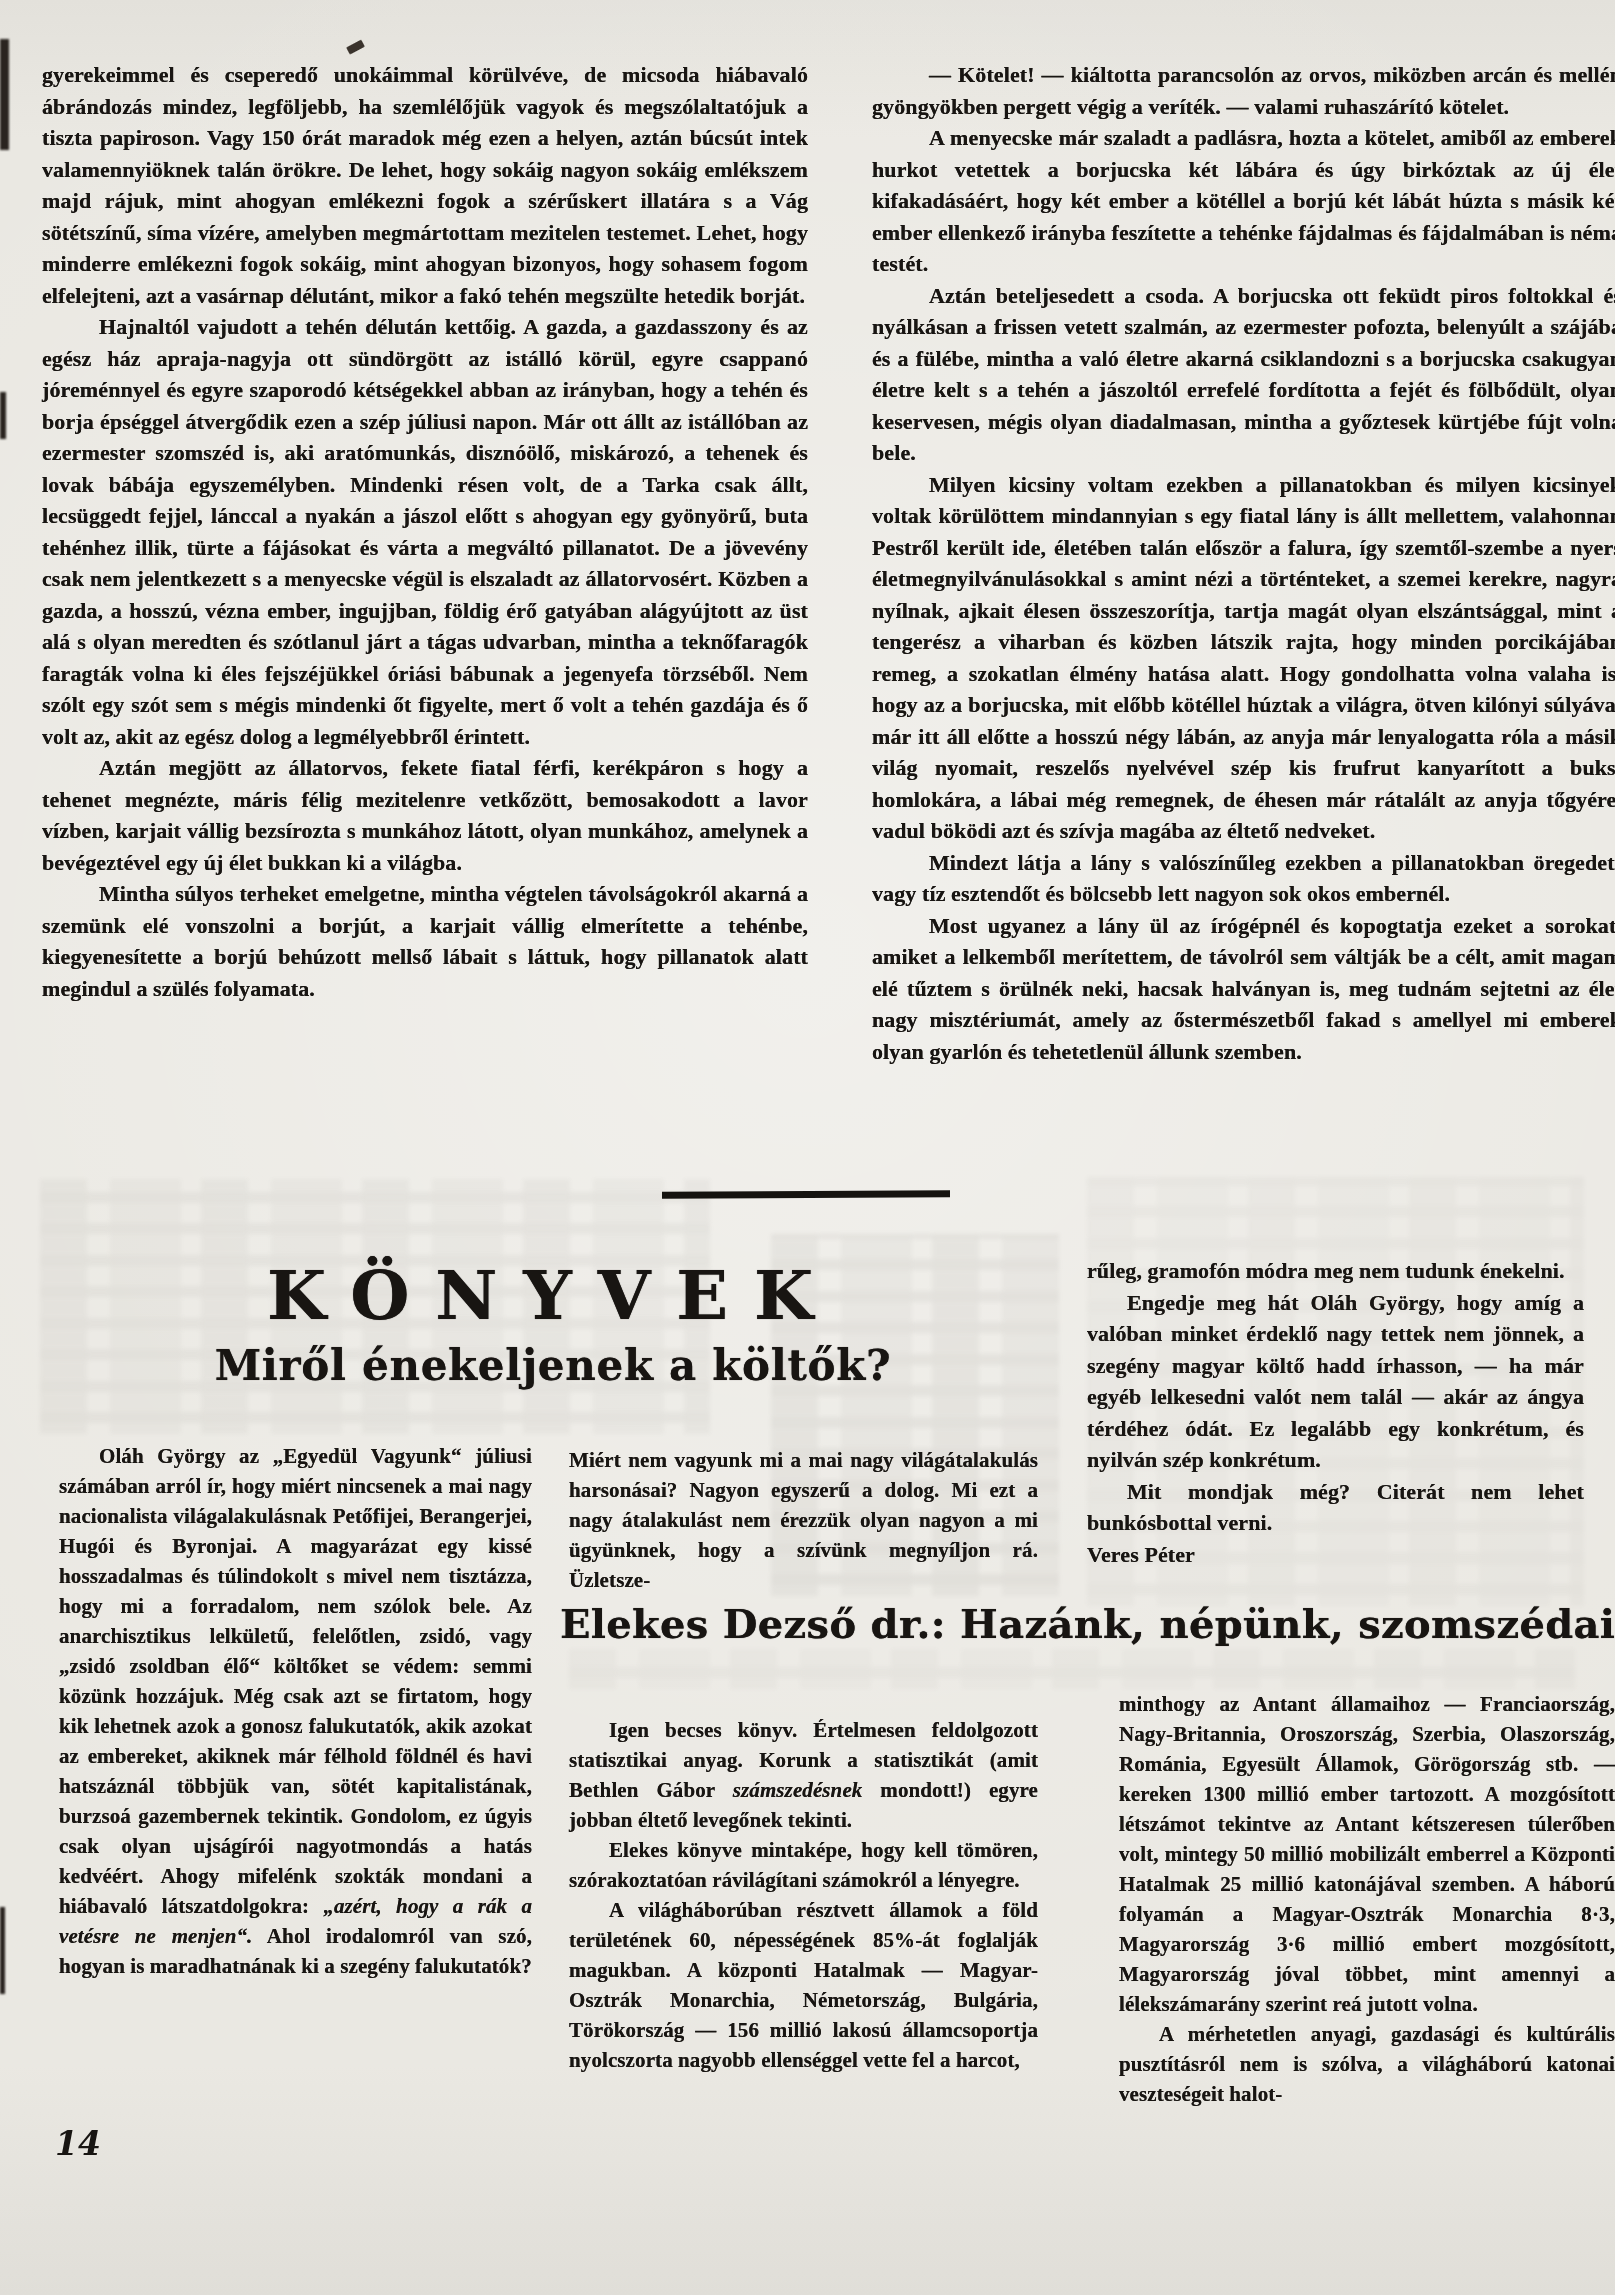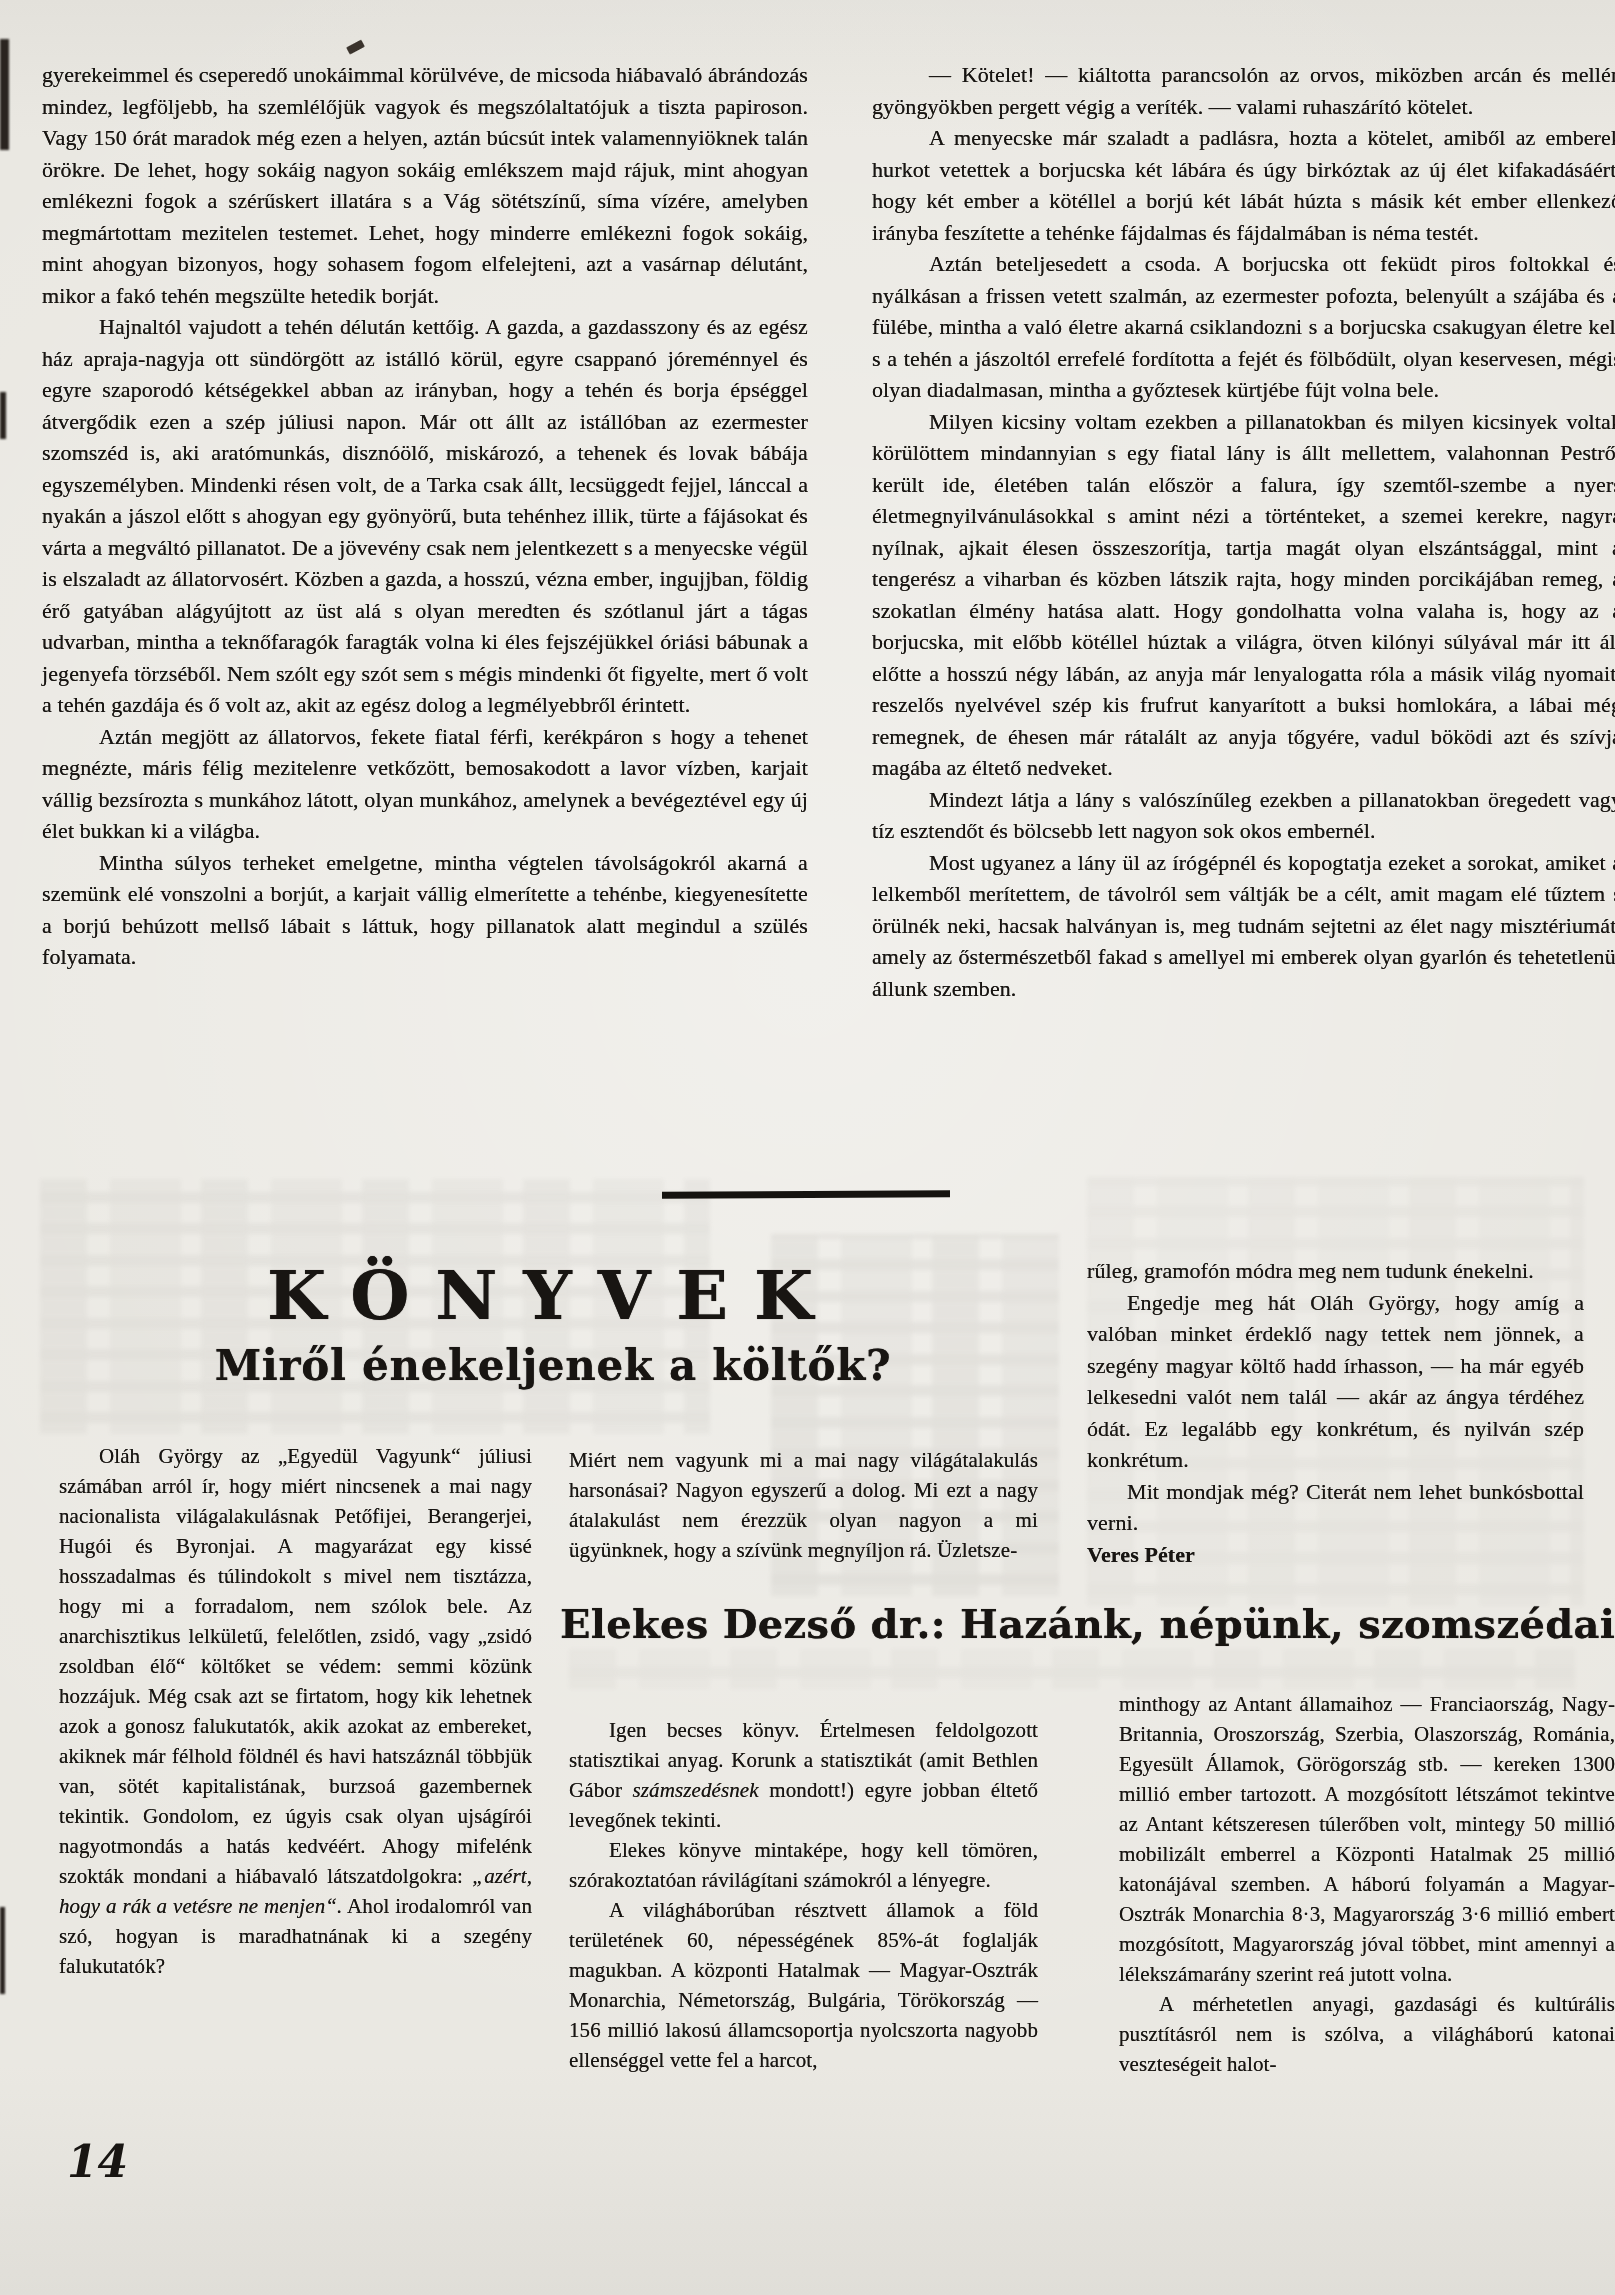--- a/index.html
+++ b/index.html
@@ -9,21 +9,21 @@
     font-family:"Liberation Serif","DejaVu Serif",serif;
     color:#181512;
   }
   .page{
     position:absolute;inset:0;
     background:
       radial-gradient(ellipse 130% 90% at 50% 42%, rgba(255,255,255,.35) 0%, rgba(255,255,255,0) 55%),
       linear-gradient(180deg,#e3e1db 0%,#eae8e2 6%,#eae8e2 90%,#e0ded8 100%);
   }
   .col{position:absolute;text-align:justify;}
-  .col p{margin:0;text-align:justify;hyphens:auto;}
+  .col p{margin:0;text-align:justify;hyphens:auto;font-weight:bold;}
   .topcol{font-size:22px;line-height:31.5px;letter-spacing:0.1px;
           text-shadow:0 0 0.5px rgba(24,21,18,.85);}
   .botcol{font-size:21px;line-height:30px;letter-spacing:0.1px;
           text-shadow:0 0 0.4px rgba(24,21,18,.8);}
   .ind{text-indent:57px;}
   .ind-sm{text-indent:40px;}
   .it{font-style:italic;}
   .rule{position:absolute;background:#15130f;transform:rotate(-.25deg);}
   .books-head{position:absolute;left:40px;top:1255px;width:1026px;text-align:center;}
   .kicker{
@@ -37,22 +37,22 @@
     text-shadow:0 0 0.7px rgba(20,17,14,.9);
   }
   .headline2{
     position:absolute;left:560px;top:1600px;width:1029px;margin:0;
     font-size:40px;font-weight:bold;letter-spacing:0.3px;white-space:nowrap;
     font-family:"DejaVu Serif","Liberation Serif",serif;
     text-shadow:0 0 0.7px rgba(20,17,14,.9);
   }
   .signature{text-align:right;font-weight:bold;margin-top:9.4px;padding-right:20px;}
   .pagenum{
-    position:absolute;left:55px;top:2124px;margin:12px;
-    font-size:44px;font-weight:bold;font-style:italic;
+    position:absolute;left:55px;top:2124px;margin:0;
+    font-size:33px;font-weight:bold;font-style:italic;
     font-family:"DejaVu Serif","Liberation Serif",serif;
   }
   
   .bleed{
     position:absolute;pointer-events:none;
     background:
       repeating-linear-gradient(90deg, rgba(95,92,86,.5) 0 47px, rgba(95,92,86,0) 47px 70px,
         rgba(95,92,86,.4) 70px 141px, rgba(95,92,86,0) 141px 161px),
       repeating-linear-gradient(0deg, rgba(0,0,0,0) 0 10.7px, rgba(88,84,78,.55) 10.7px 22px, rgba(0,0,0,0) 22px 31.5px);
     background-blend-mode:screen;

